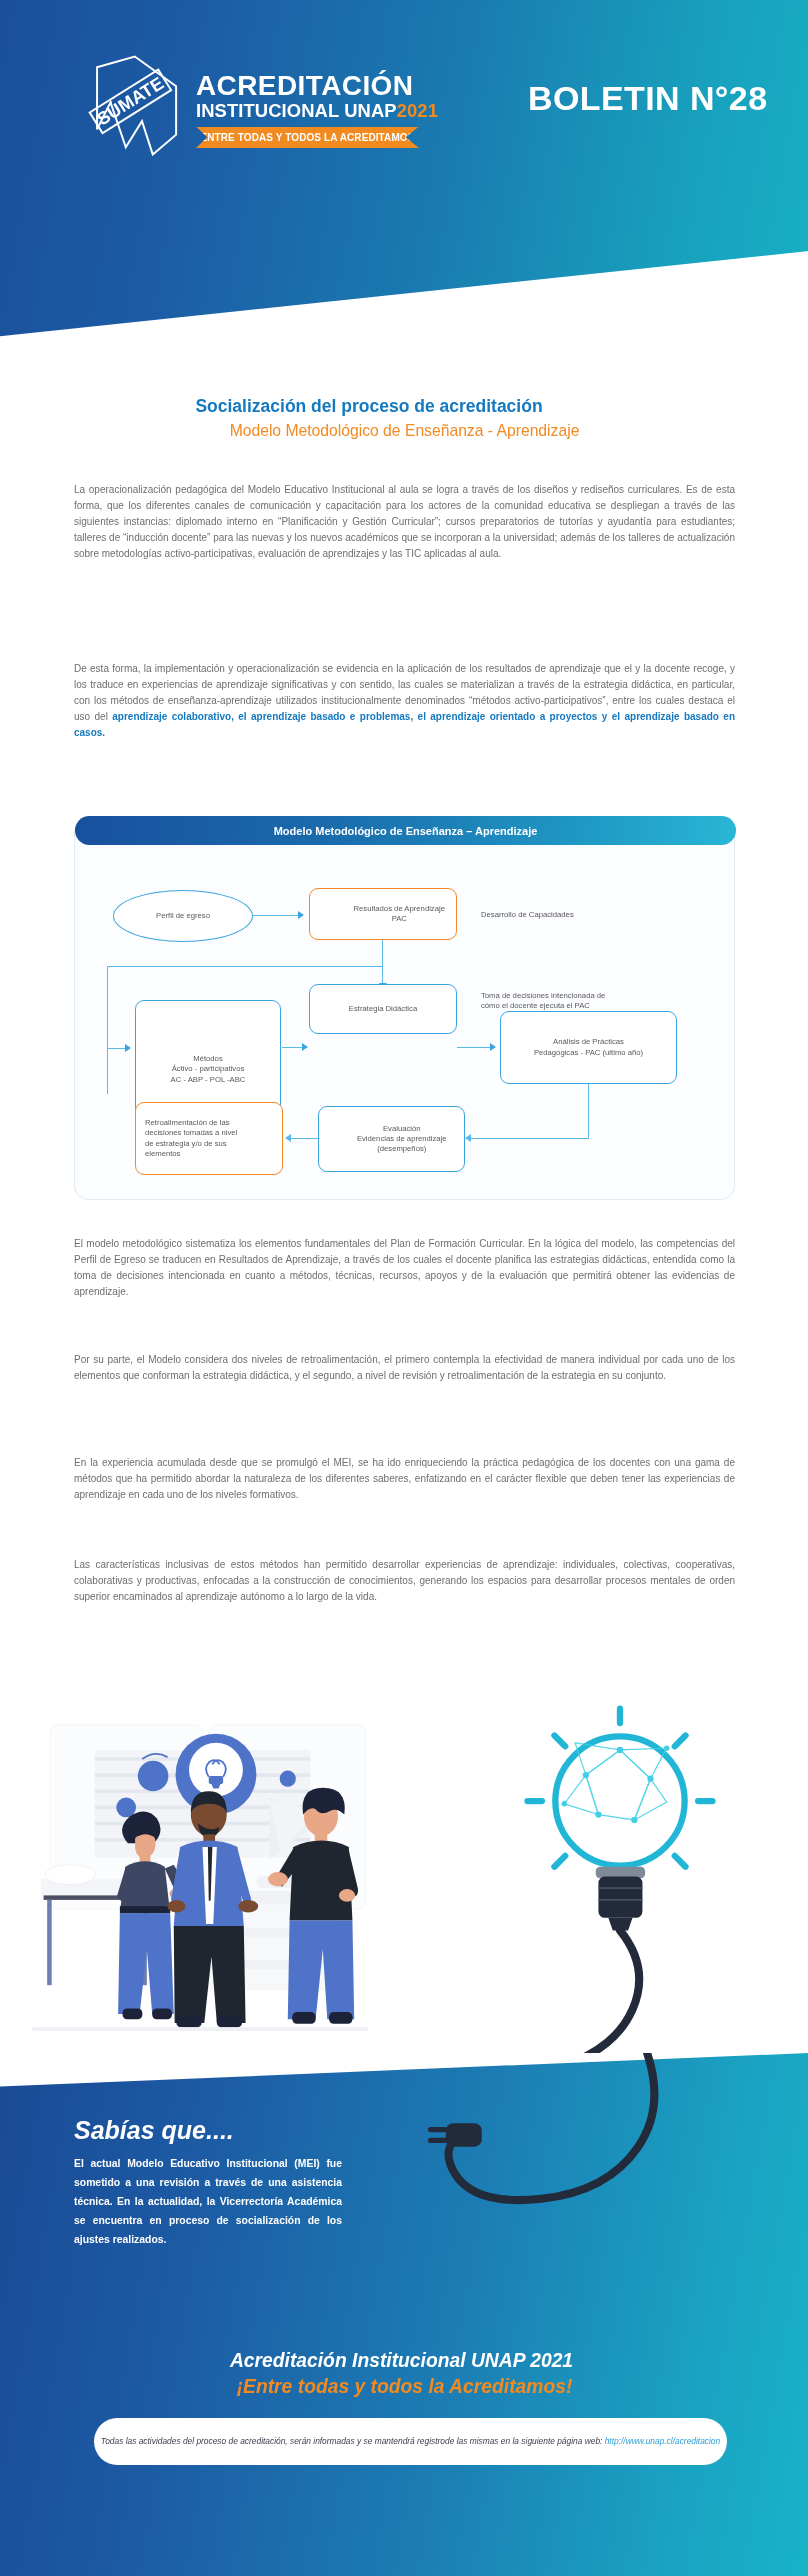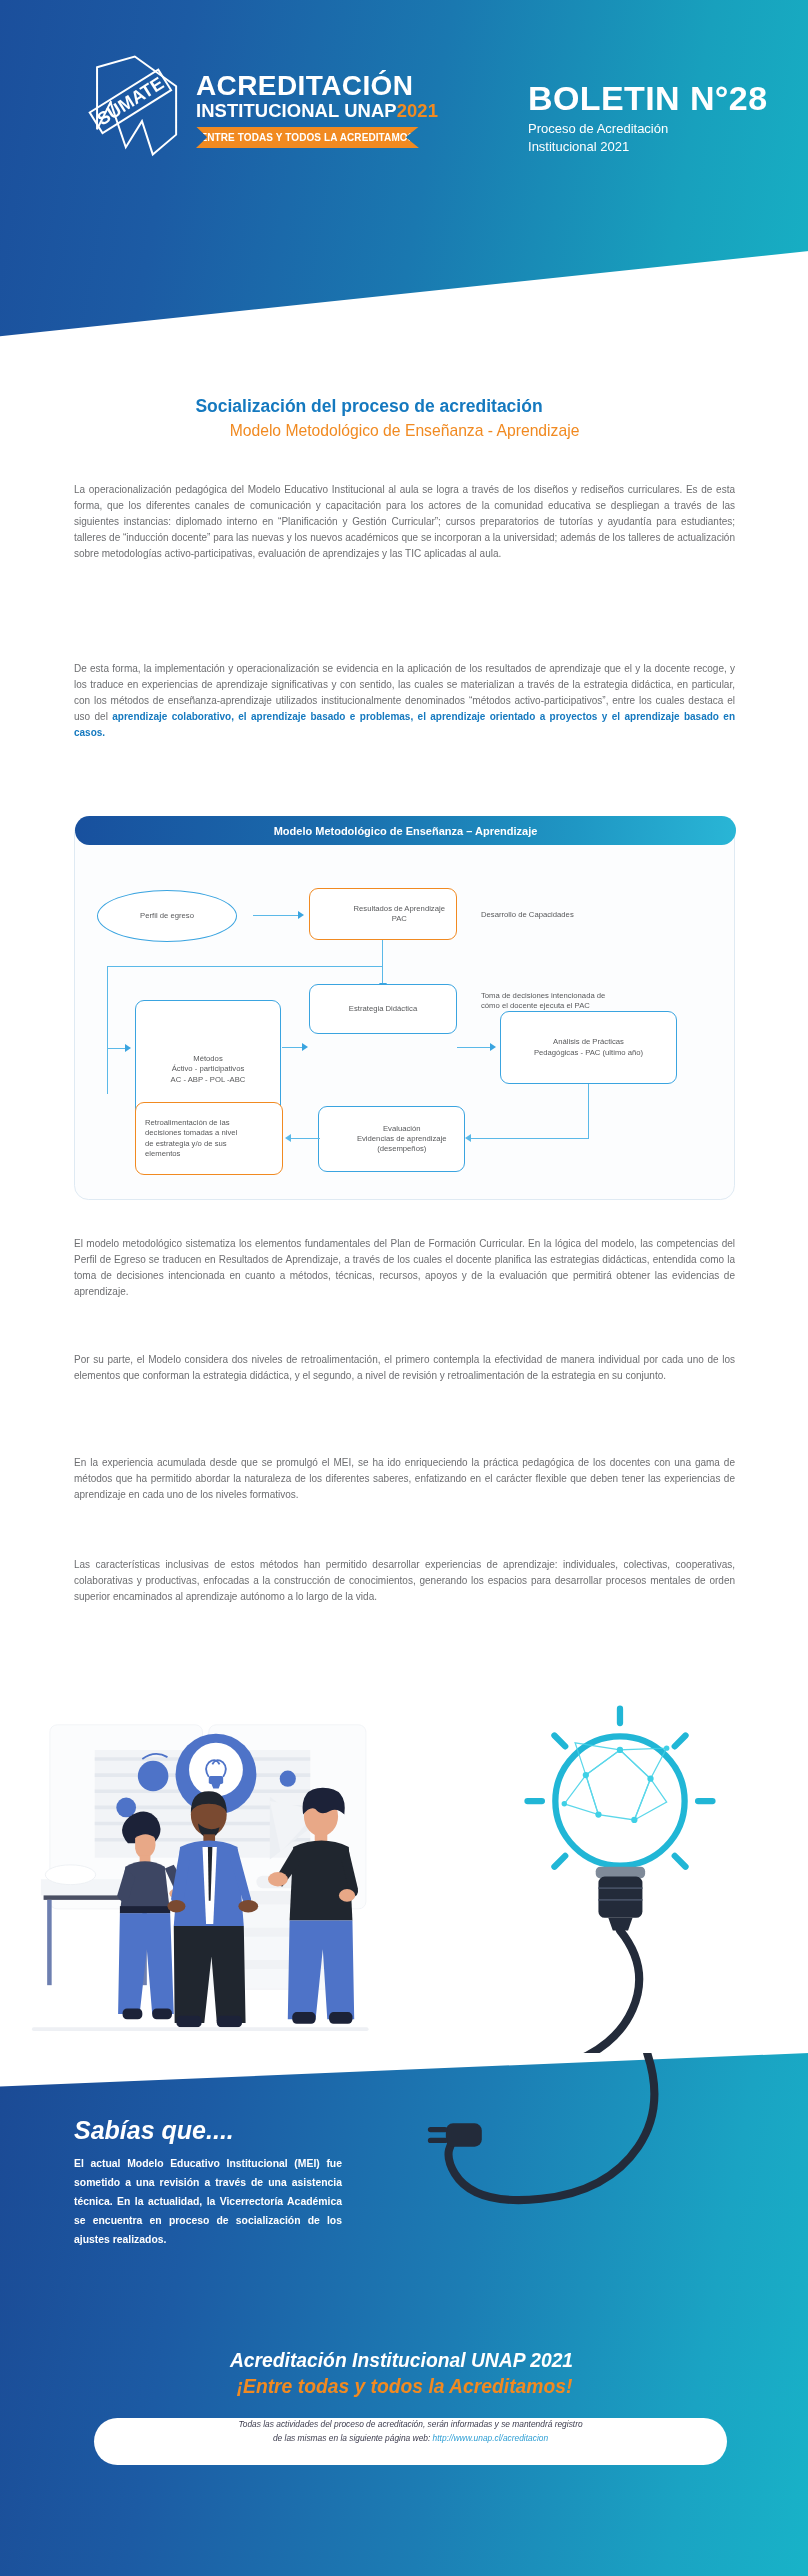--- a/index.html
+++ b/index.html
@@ -79,21 +79,21 @@
   }
   .ribbon span {
     color: #ffffff;
     font-size: 10px;
     font-weight: bold;
     letter-spacing: 0.1px;
     white-space: nowrap;
   }
   .boletin-block {
     margin-left: 90px;
-    text-align: left;
+    text-align: right;
     padding-top: 29px;
   }
   .boletin-title {
     color: #ffffff;
     font-size: 34px;
     font-weight: bold;
     letter-spacing: 0.4px;
     line-height: 1;
     white-space: nowrap;
   }
@@ -266,22 +266,22 @@
     font-size: 19.3px;
     font-weight: bold;
     font-style: italic;
   }
   .footer-pill {
     position: absolute;
     top: 365px; left: 94px;
     width: 633px; height: 47px;
     background: #ffffff;
     border-radius: 23.4px;
-    display: flex; flex-direction: column;
-    align-items: center; justify-content: flex-start;
+    display: flex; flex-direction: row;
+    align-items: center; justify-content: center;
     text-align: center;
   }
   .footer-pill .l1, .footer-pill .l2 {
     color: #3b3b4d;
     font-size: 8.4px;
     font-style: italic;
     line-height: 13.5px;
   }
   .footer-pill .url { color: #2f9fd4; font-style: italic; }
 </style>
@@ -309,42 +309,38 @@
           <div class="acc-line1">ACREDITACIÓN</div>
           <div class="acc-line2"><span>INSTITUCIONAL UNAP</span><span class="yr">2021</span></div>
           <div class="ribbon">
             <span>ENTRE TODAS Y TODOS LA ACREDITAMOS</span>
           </div>
         </div>
       </div>
 
       <div class="boletin-block">
         <div class="boletin-title">BOLETIN N°28</div>
-        <div class="boletin-sub">
-          <div>Proceso de Acreditación</div>
-          <div>Institucional 2021</div>
-        </div>
       </div>
 
     </div>
   </div>
 
   <div class="title-main">Socialización del proceso de acreditación</div>
   <div class="title-sub">Modelo Metodológico de Enseñanza - Aprendizaje</div>
 
   <p class="body-text p1">La operacionalización pedagógica del Modelo Educativo Institucional al aula se logra a través de los diseños y rediseños curriculares. Es de esta forma, que los diferentes canales de comunicación y capacitación para los actores de la comunidad educativa se despliegan a través de las siguientes instancias: diplomado interno en “Planificación y Gestión Curricular”; cursos preparatorios de tutorías y ayudantía para estudiantes; talleres de “inducción docente” para las nuevas y los nuevos académicos que se incorporan a la universidad; además de los talleres de actualización sobre metodologías activo-participativas, evaluación de aprendizajes y las TIC aplicadas al aula.</p>
 
   <p class="body-text p2"><span>De esta forma, la implementación y operacionalización se evidencia en la aplicación de los resultados de aprendizaje que el y la docente recoge, y los traduce en experiencias de aprendizaje significativas y con sentido, las cuales se materializan a través de la estrategia didáctica, en particular, con los métodos de enseñanza-aprendizaje utilizados institucionalmente denominados “métodos activo-participativos”, entre los cuales destaca el uso del </span><span class="hl">aprendizaje colaborativo, el aprendizaje basado e problemas, el aprendizaje orientado a proyectos y el aprendizaje basado en casos.</span></p>
 
   <div class="diagram">
     <div class="diagram-header">
       <span>Modelo Metodológico de Enseñanza – Aprendizaje</span>
     </div>
 
-    <div class="node ellipse" style="left:22px; top:70px; width:140px; height:52px;">
+    <div class="node ellipse" style="left:38px; top:70px; width:140px; height:52px;">
       <span>Perfil de egreso</span>
     </div>
 
     <div class="conn h" style="left:178px; top:95px; width:47px;"></div>
     <div class="arrow right" style="left:223px; top:91px;"></div>
 
     <div class="node orange" style="left:234px; top:68px; width:148px; height:52px; white-space:pre-line;padding-left:37px;">
       <span>Resultados de Aprendizaje
 PAC</span>
     </div>

